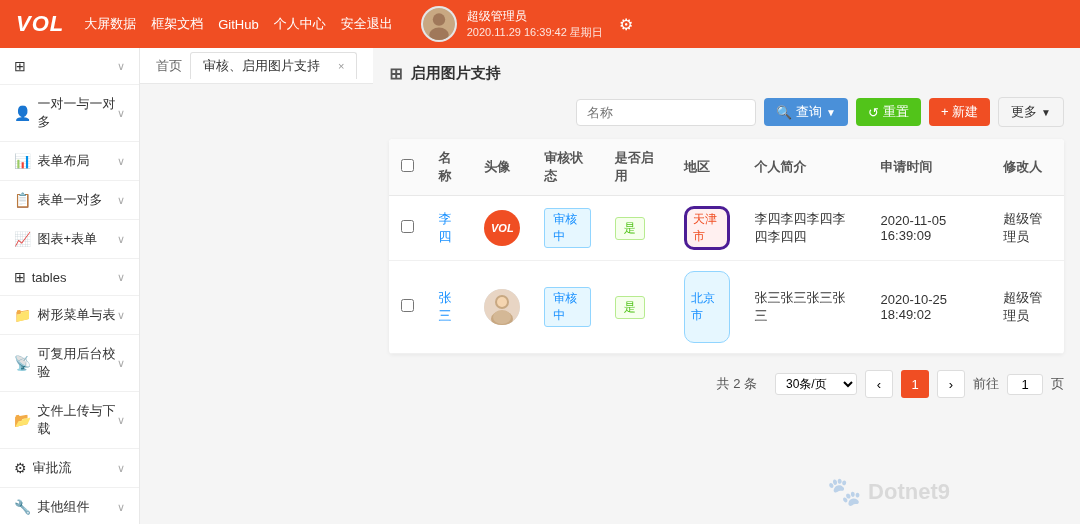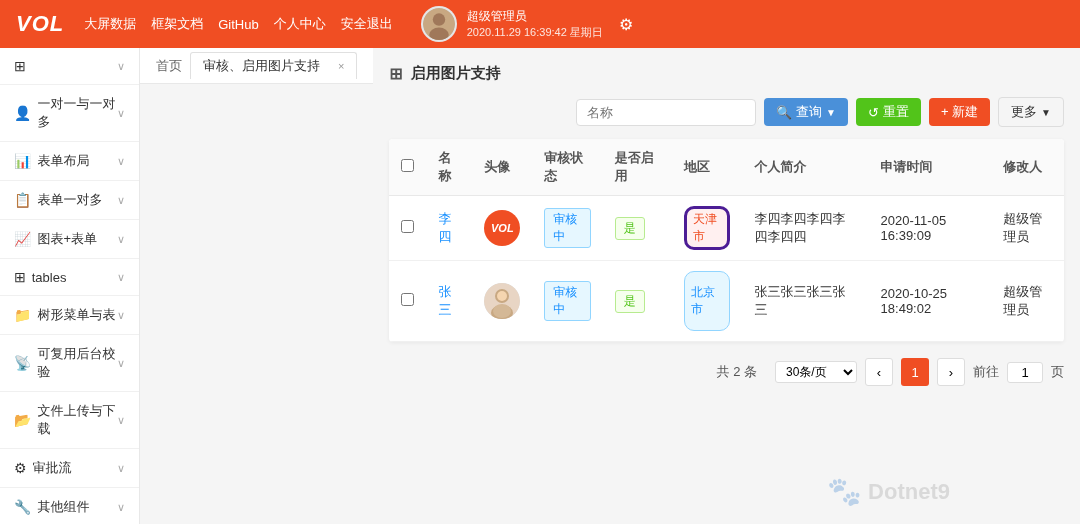--- a/index.html
+++ b/index.html
@@ -218,21 +218,21 @@
     
     .badge {
       display: inline-block;
       padding: 2px 8px;
       border-radius: 3px;
       font-size: 12px;
     }
     .badge-review { background: #e6f7ff; color: #1890ff; border: 1px solid #91d5ff; }
     .badge-yes { background: #f6ffed; color: #52c41a; border: 1px solid #b7eb8f; }
     .badge-city-tj { background: #fff0f0; color: #f04e23; border: 3px solid #4c1d95; padding: 2px 6px; border-radius: 10px; }
-    .badge-city-bj { background: #e6f7ff; color: #1890ff; border: 1px solid #91d5ff; padding: 12px 6px; border-radius: 10px; }
+    .badge-city-bj { background: #e6f7ff; color: #1890ff; border: 1px solid #91d5ff; padding: 18px 6px; border-radius: 10px; }
 
     
     .table-avatar {
       width: 36px;
       height: 36px;
       border-radius: 50%;
       display: flex;
       align-items: center;
       justify-content: center;
       background: #f04e23;

